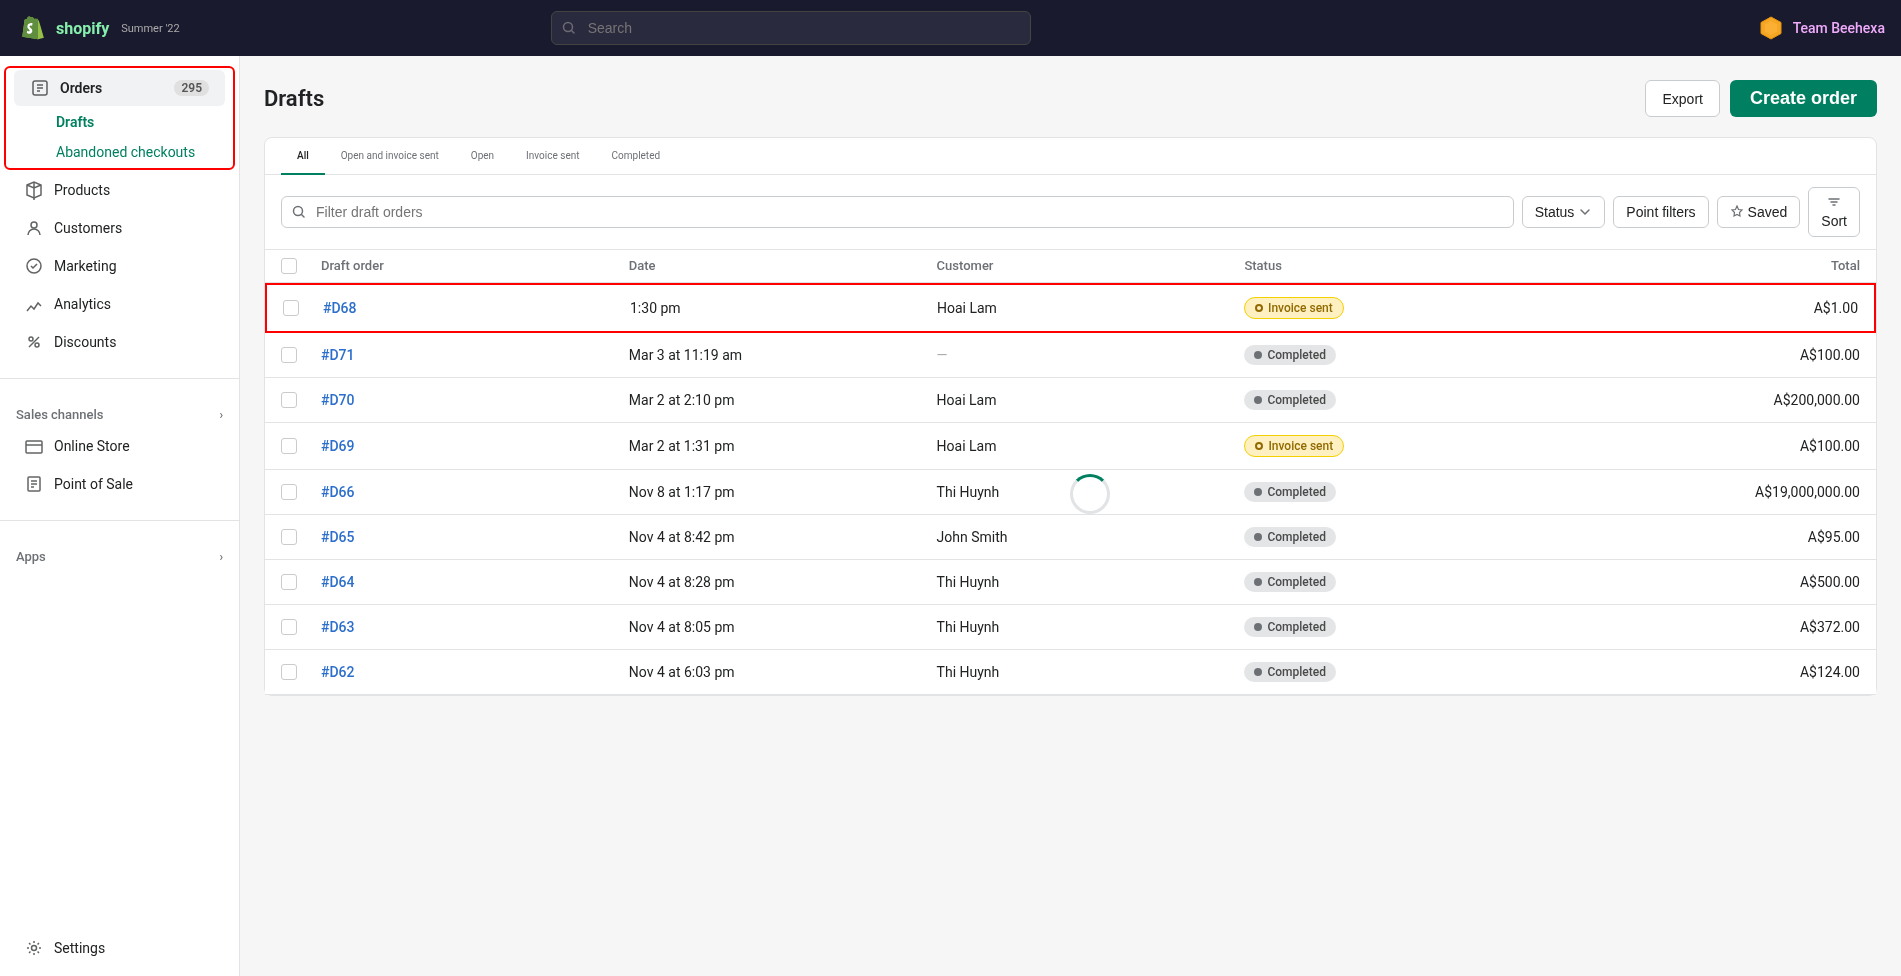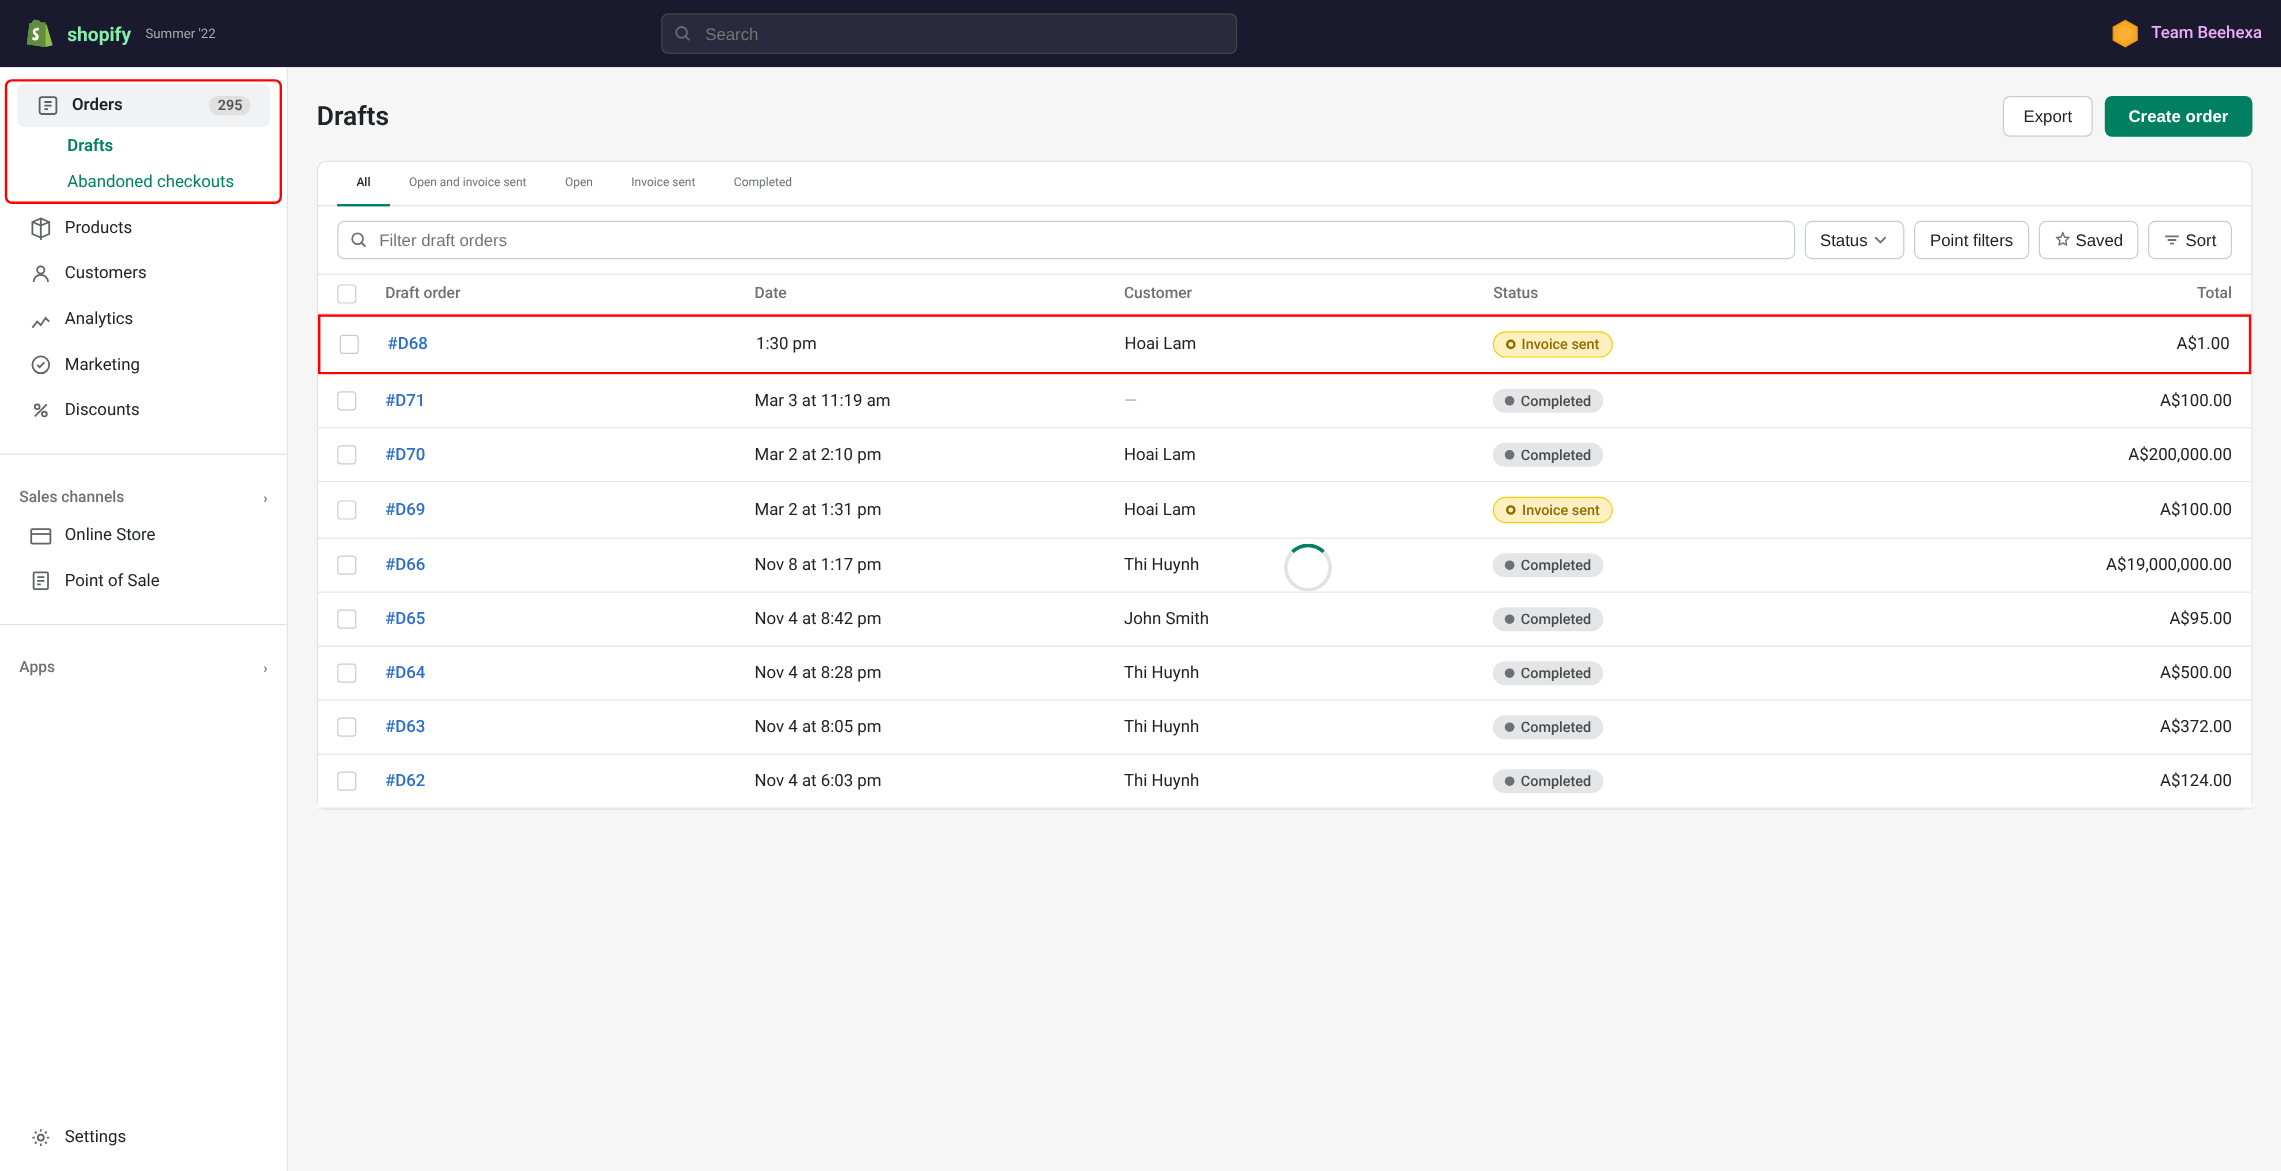--- a/index.html
+++ b/index.html
@@ -35,39 +35,39 @@
     .sidebar-section-title .chevron { font-size: 12px; }
     .sidebar-divider { border: none; border-top: 1px solid #e1e3e5; margin: 8px 0; }
     .sidebar-bottom { margin-top: auto; padding: 8px 0; }
     .orders-highlight { border: 2px solid red; border-radius: 6px; margin: 2px 4px; }
 
     
     .page-header { display: flex; align-items: center; justify-content: space-between; margin-bottom: 20px; }
     .page-title { font-size: 22px; font-weight: 600; }
     .header-actions { display: flex; gap: 10px; }
     .btn-secondary { background: #fff; border: 1px solid #c9cccf; border-radius: 6px; padding: 8px 16px; cursor: pointer; font-size: 14px; color: #202223; font-weight: 500; }
-    .btn-primary { background: #008060; border: none; border-radius: 6px; padding: 8px 20px; cursor: pointer; font-size: 14px; color: #fff; font-weight: 600; }
+    .btn-primary { background: #008060; border: none; border-radius: 6px; padding: 8px 20px; cursor: pointer; font-size: 18px; color: #fff; font-weight: 600; }
 
     
     .card { background: #fff; border-radius: 8px; border: 1px solid #e1e3e5; }
 
     
     .tabs { display: flex; border-bottom: 1px solid #e1e3e5; padding: 0 16px; }
     .tab { padding: 12px 16px; cursor: pointer; font-size: 10px; color: #6d7175; border-bottom: 2px solid transparent; margin-bottom: -1px; }
     .tab.active { color: #202223; border-bottom: 2px solid #008060; font-weight: 500; }
 
     
     .filter-row { display: flex; align-items: center; gap: 8px; padding: 12px 16px; border-bottom: 1px solid #e1e3e5; }
     .filter-search { flex: 1; position: relative; }
     .filter-search input { width: 100%; padding: 7px 12px 7px 34px; border: 1px solid #c9cccf; border-radius: 6px; font-size: 14px; outline: none; color: #202223; }
     .filter-search svg { position: absolute; left: 10px; top: 50%; transform: translateY(-50%); color: #6d7175; }
     .filter-btn { display: flex; align-items: center; gap: 4px; padding: 7px 12px; border: 1px solid #c9cccf; border-radius: 6px; background: #fff; cursor: pointer; font-size: 14px; color: #202223; white-space: nowrap; }
     .filter-btn svg { width: 14px; height: 14px; }
     .saved-btn { display: flex; align-items: center; gap: 4px; padding: 7px 12px; border: 1px solid #c9cccf; border-radius: 6px; background: #fff; cursor: pointer; font-size: 14px; color: #202223; }
-    .sort-btn { display: flex; align-items: center; gap: 4px; padding: 7px 12px; border: 1px solid #c9cccf; border-radius: 6px; background: #fff; cursor: pointer; font-size: 14px; color: #202223; }
+    .sort-btn { display: flex; align-items: center; gap: 4px; padding: 7px 12px; border: 1px solid #c9cccf; border-radius: 6px; background: #fff; cursor: pointer; font-size: 14px; color: #202223; flex-direction: column; }
 
     
     .table-header { display: grid; grid-template-columns: 40px 1fr 1fr 1fr 1fr 1fr; padding: 8px 16px; border-bottom: 1px solid #e1e3e5; background: #fff; }
     .table-header-cell { font-size: 13px; color: #6d7175; font-weight: 500; }
     .table-header-cell.right { text-align: right; }
 
     .table-row { display: grid; grid-template-columns: 40px 1fr 1fr 1fr 1fr 1fr; padding: 12px 16px; border-bottom: 1px solid #e1e3e5; align-items: center; background: #fff; }
     .table-row.highlighted { border: 2px solid red; }
     .table-row .order-link { color: #2c6ecb; font-weight: 500; cursor: pointer; text-decoration: none; }
     .table-row .total { text-align: right; color: #202223; }
@@ -159,31 +159,31 @@
         <div class="sidebar-item">
           <svg class="nav-icon" viewBox="0 0 20 20" fill="none" stroke="currentColor" stroke-width="1.5">
             <circle cx="10" cy="7" r="3"></circle>
             <path d="M4 17c0-3.3 2.7-6 6-6s6 2.7 6 6"></path>
           </svg>
           <span>Customers</span>
         </div>
 
         <div class="sidebar-item">
           <svg class="nav-icon" viewBox="0 0 20 20" fill="none" stroke="currentColor" stroke-width="1.5">
-            <path d="M3 17l4-5 3 3 4-6 3 3"></path>
-          </svg>
-          <span>Analytics</span>
-        </div>
-
-        <div class="sidebar-item">
-          <svg class="nav-icon" viewBox="0 0 20 20" fill="none" stroke="currentColor" stroke-width="1.5">
             <circle cx="10" cy="10" r="7"></circle>
             <path d="M7 10l2 2 4-4"></path>
           </svg>
           <span>Marketing</span>
+        </div>
+
+        <div class="sidebar-item">
+          <svg class="nav-icon" viewBox="0 0 20 20" fill="none" stroke="currentColor" stroke-width="1.5">
+            <path d="M3 17l4-5 3 3 4-6 3 3"></path>
+          </svg>
+          <span>Analytics</span>
         </div>
 
         <div class="sidebar-item">
           <svg class="nav-icon" viewBox="0 0 20 20" fill="none" stroke="currentColor" stroke-width="1.5">
             <circle cx="7" cy="7" r="2"></circle>
             <circle cx="13" cy="13" r="2"></circle>
             <path d="M5 15L15 5"></path>
           </svg>
           <span>Discounts</span>
         </div>

